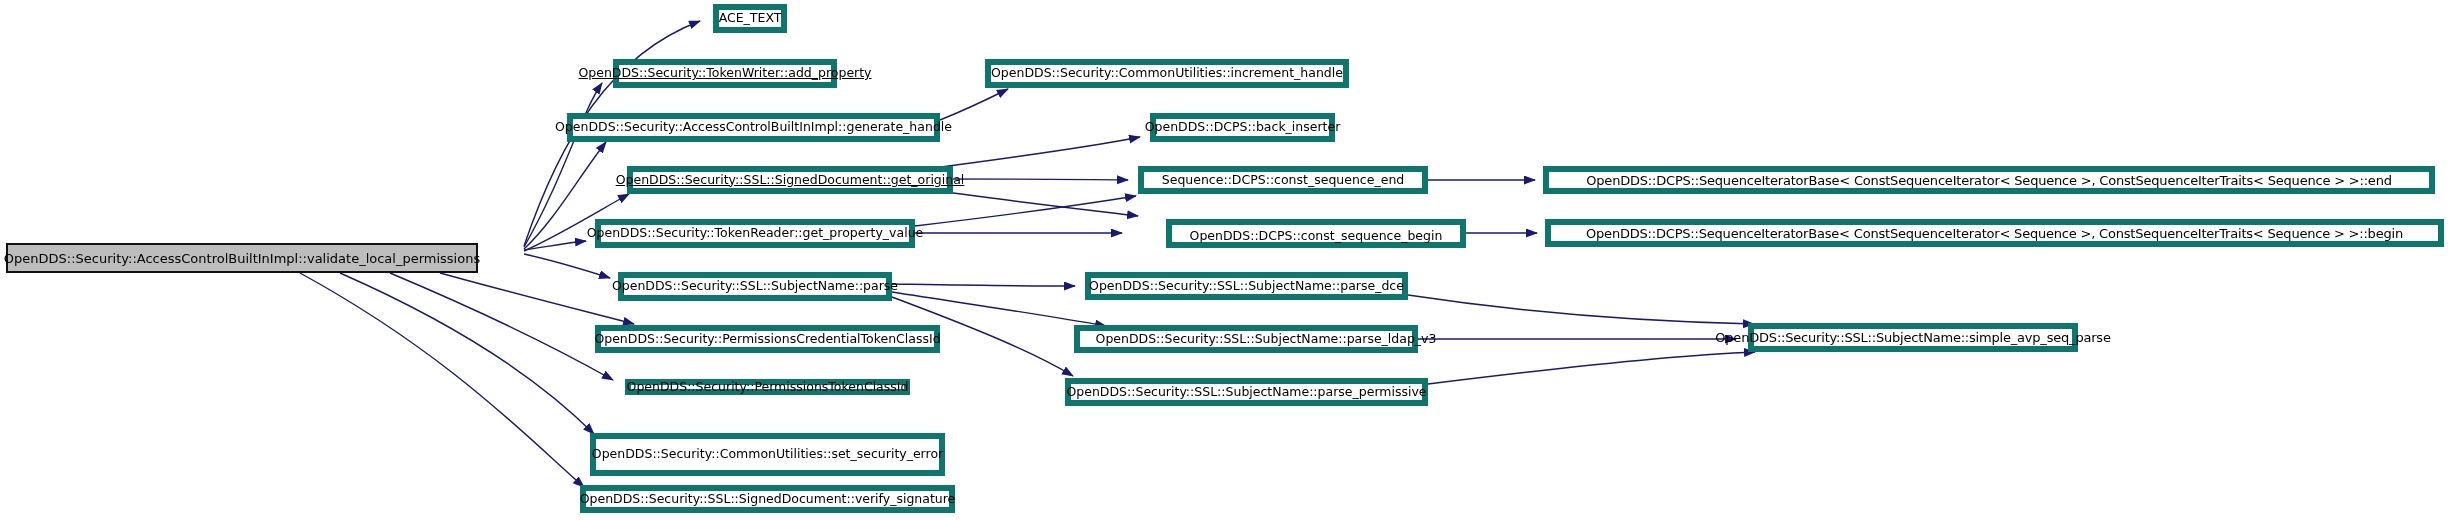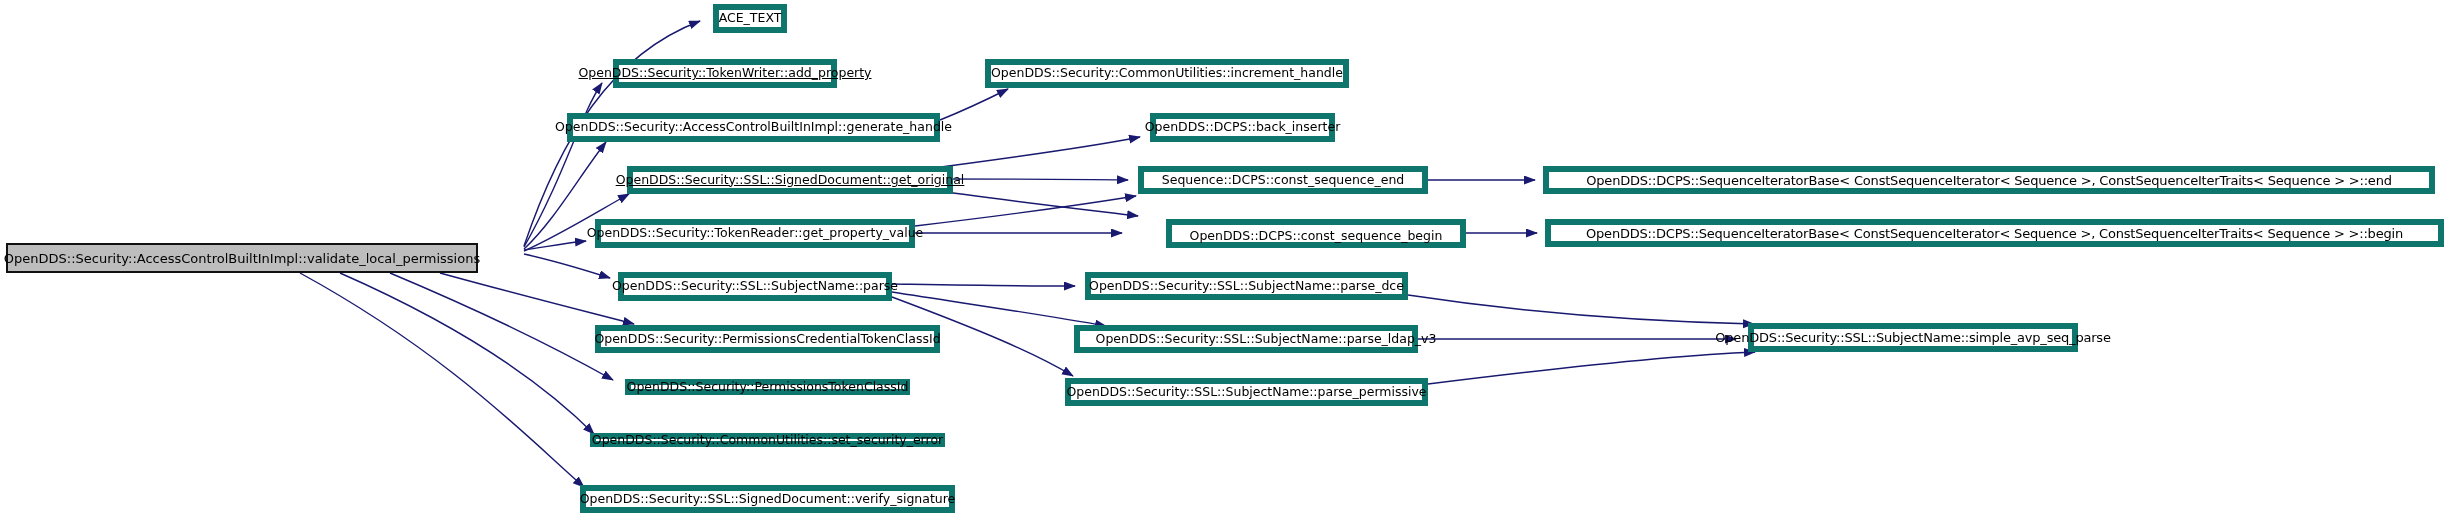--- a/index.html
+++ b/index.html
@@ -97,21 +97,21 @@
   </div>
 
   <div class="node" style="left:595px;top:325px;width:345px;height:28px;">
     <span>OpenDDS::Security::PermissionsCredentialTokenClassId</span>
   </div>
 
   <div class="node" style="left:625px;top:379px;width:285px;height:16px;align-items:center;">
     <span>OpenDDS::Security::PermissionsTokenClassId</span>
   </div>
 
-  <div class="node" style="left:590px;top:433px;width:355px;height:14px;">
+  <div class="node" style="left:590px;top:433px;width:355px;height:43px;">
     <span>OpenDDS::Security::CommonUtilities::set_security_error</span>
   </div>
 
   <div class="node" style="left:580px;top:485px;width:375px;height:28px;justify-content:center;">
     <span>OpenDDS::Security::SSL::SignedDocument::verify_signature</span>
   </div>
 
   <div class="node" style="left:985px;top:59px;width:364px;height:29px;">
     <span>OpenDDS::Security::CommonUtilities::increment_handle</span>
   </div>

